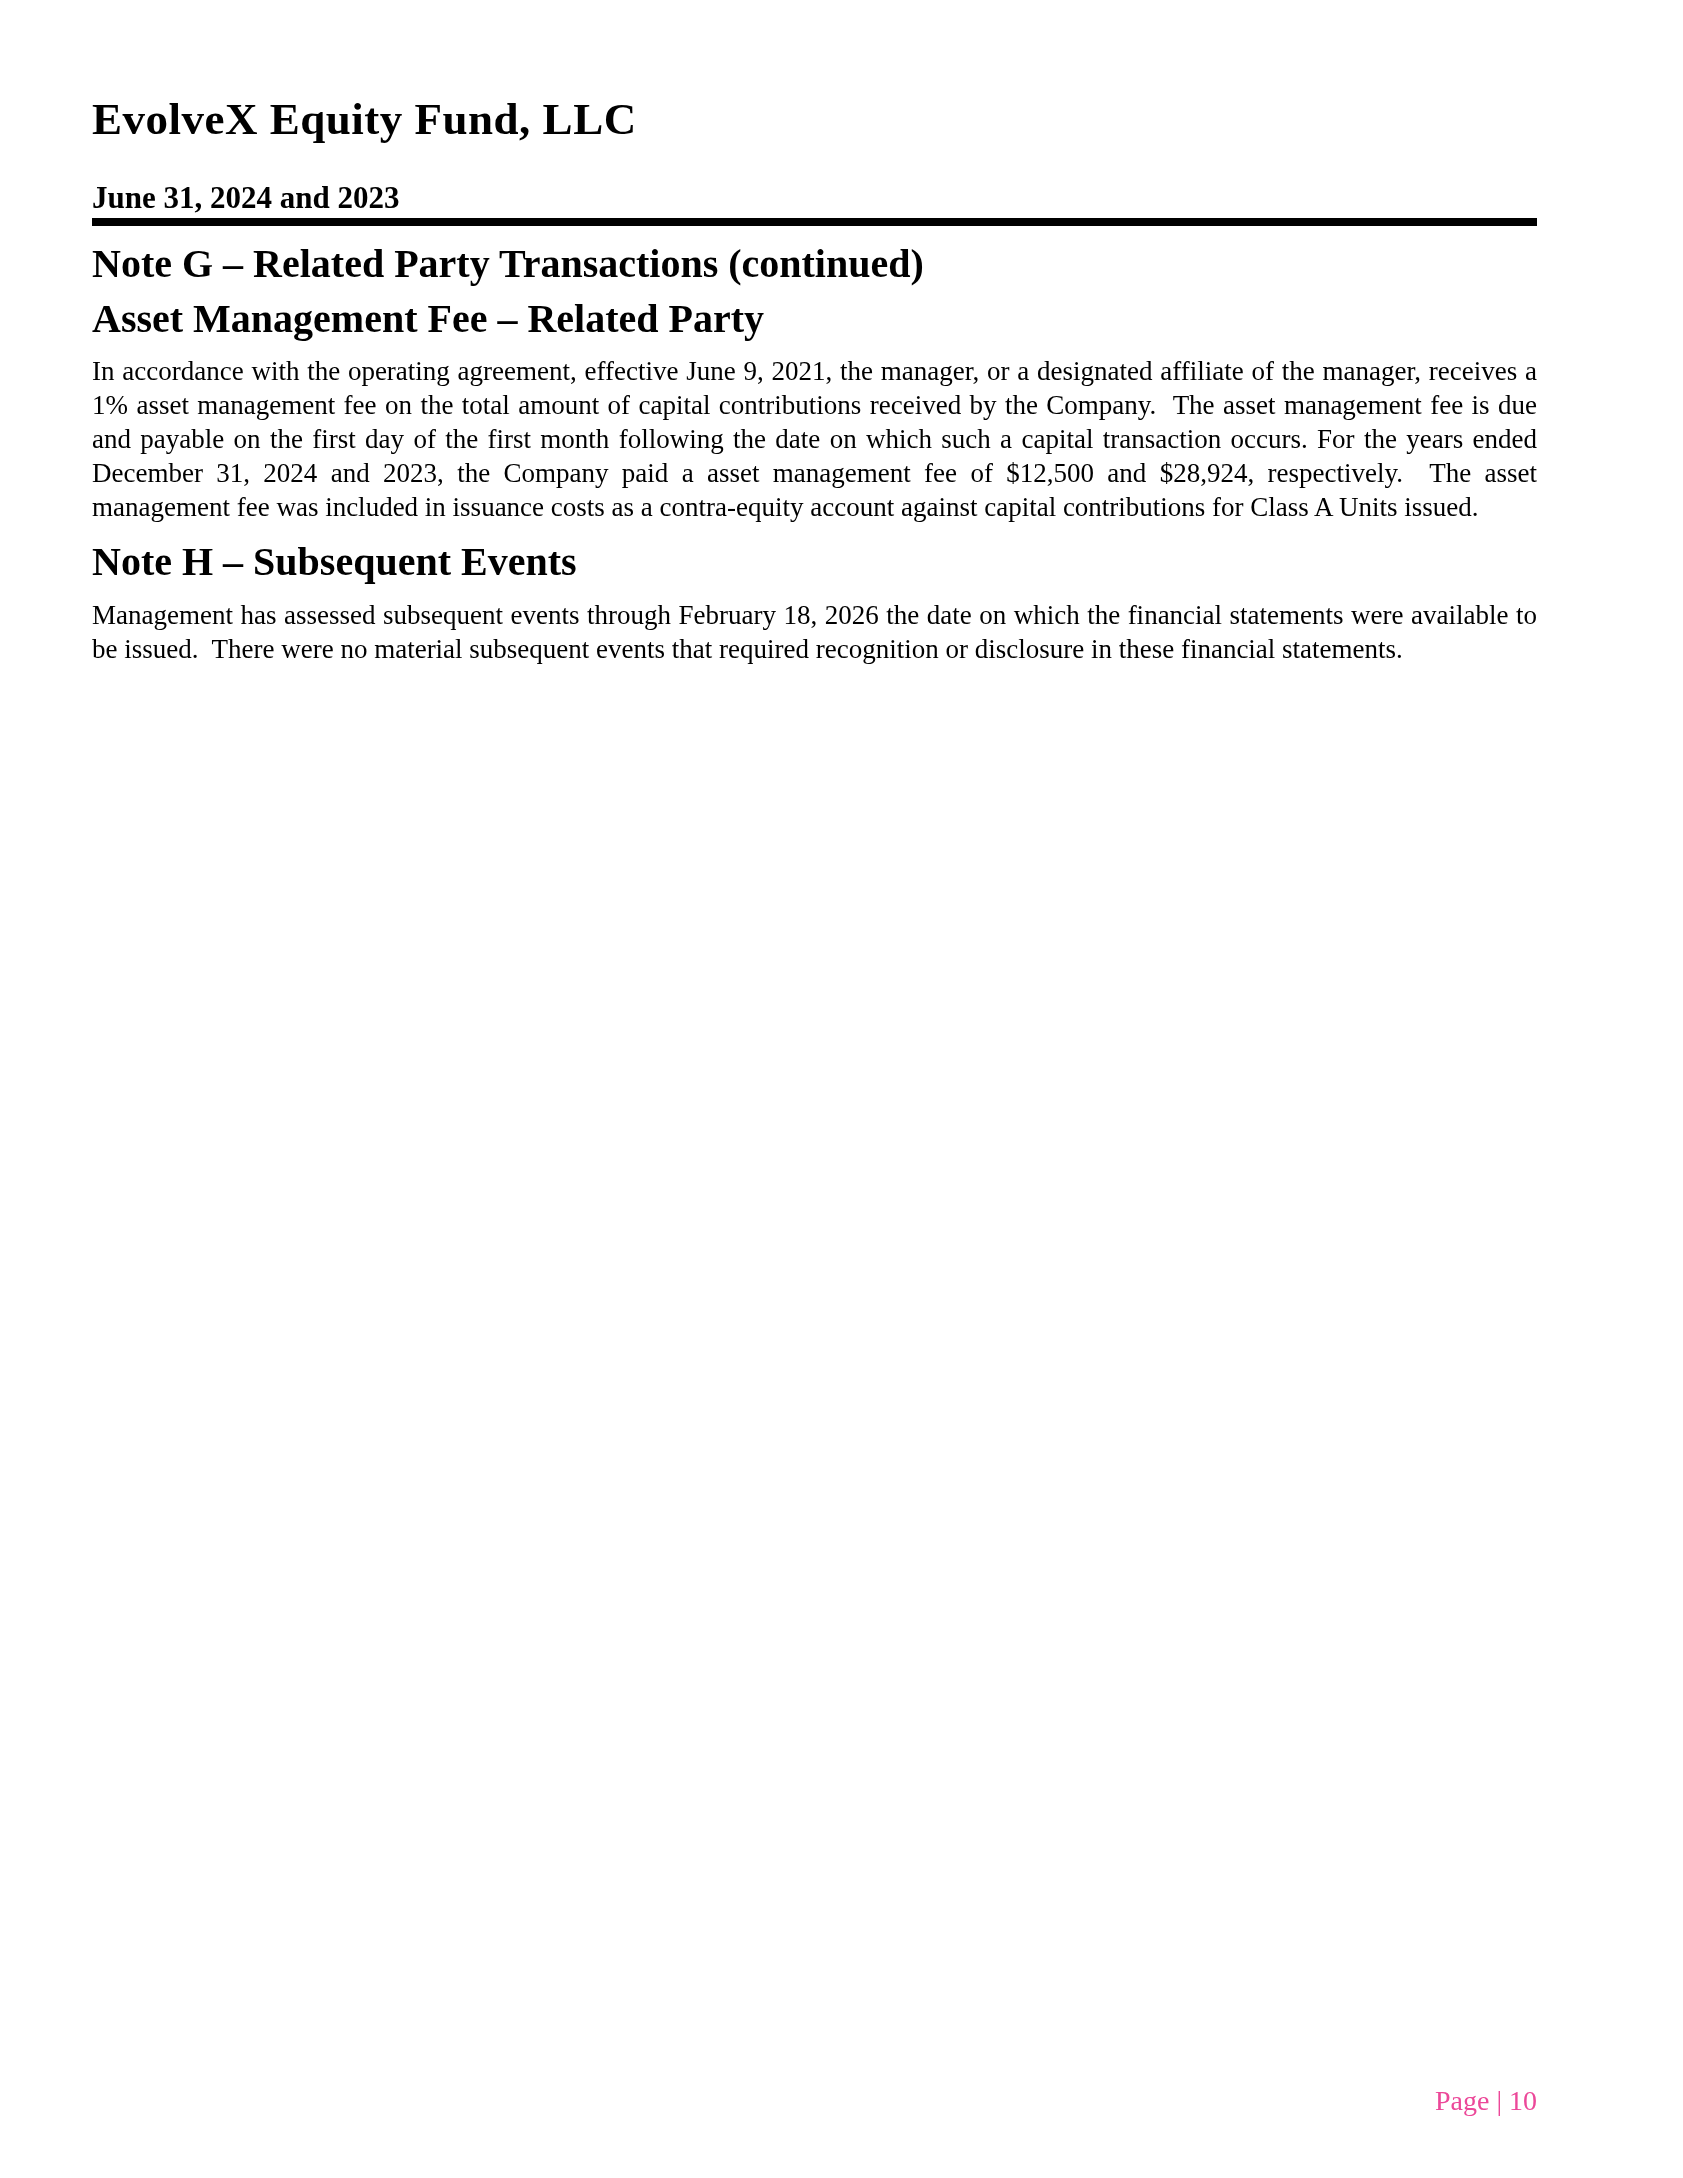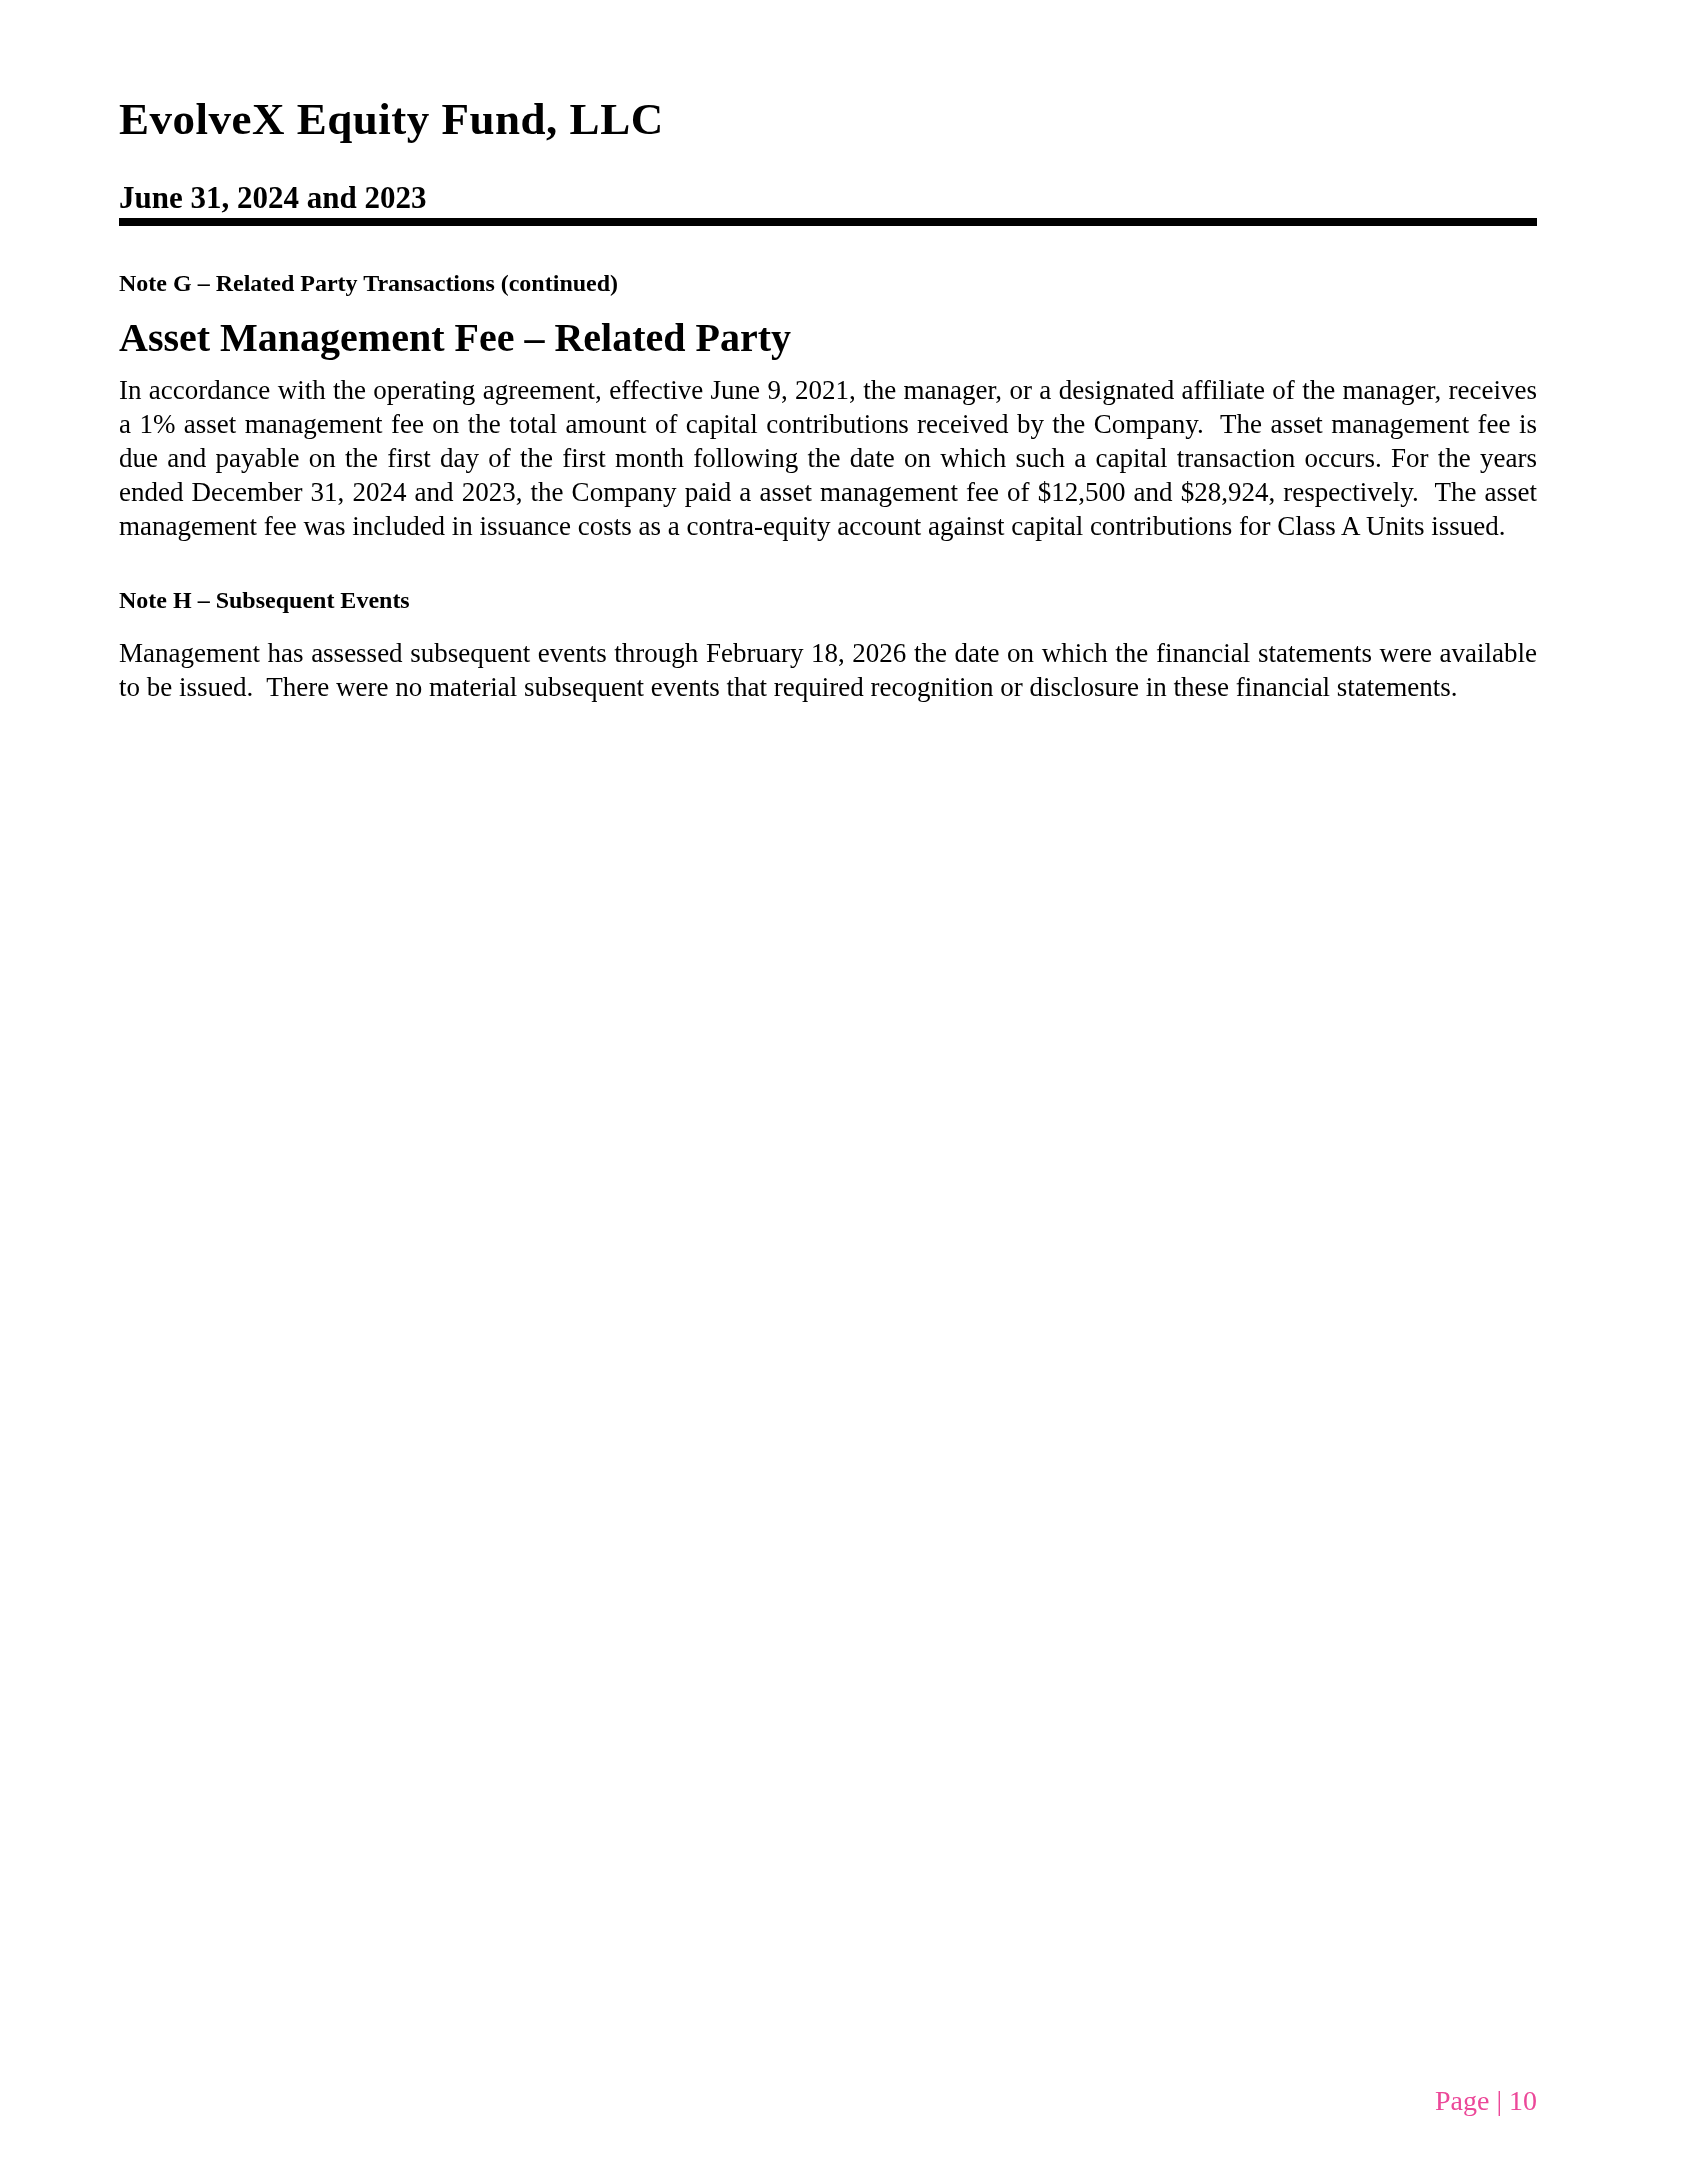--- a/index.html
+++ b/index.html
@@ -9,21 +9,21 @@
     height: 2178px;
     font-family: "Liberation Serif", serif;
     color: #000000;
     position: relative;
   }
   .page {
     position: relative;
     width: 1683px;
     height: 2178px;
     background: #ffffff;
-    padding-left: 119px;
+    padding-left: 92px;
     padding-right: 146px;
     overflow: hidden;
   }
   .company-title {
     margin-top: 93px;
     font-size: 45px;
     line-height: 53px;
     font-weight: bold;
     letter-spacing: 0.5px;
   }
@@ -36,22 +36,22 @@
     font-weight: bold;
   }
   .header-rule {
     margin-top: 2px;
     height: 8px;
     width: 100%;
     background: #000000;
     border: none;
   }
   .note-heading {
-    margin-top: 37px;
-    font-size: 24px;
+    margin-top: 18px;
+    font-size: 40px;
     line-height: 40px;
     font-weight: bold;
   }
   .sub-heading {
     margin-top: 16px;
     font-size: 40px;
     line-height: 38px;
     font-weight: bold;
   }
   .body-para {

